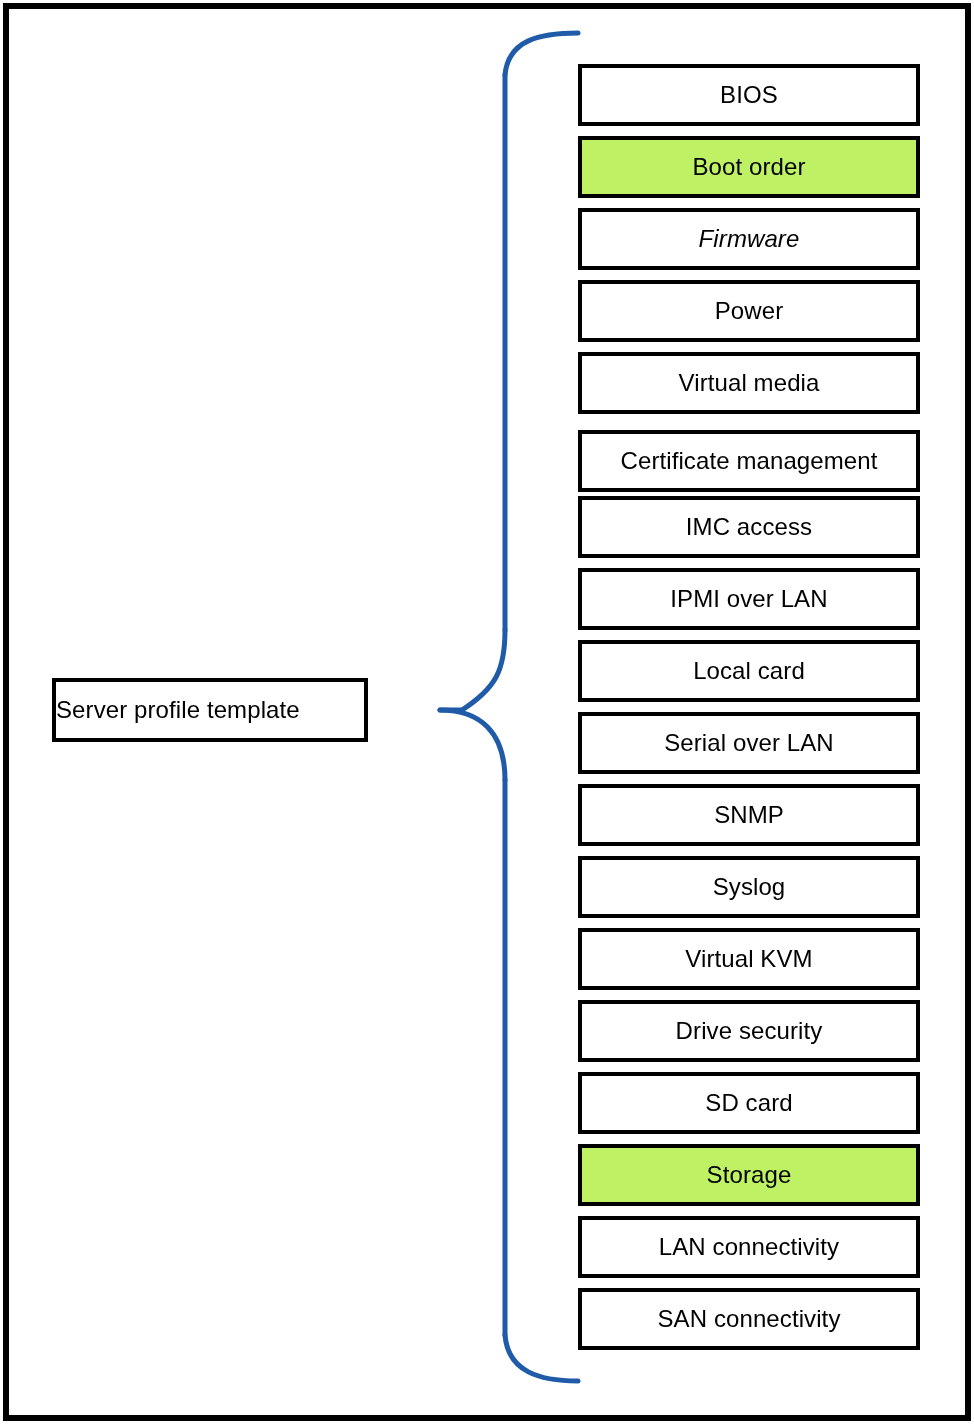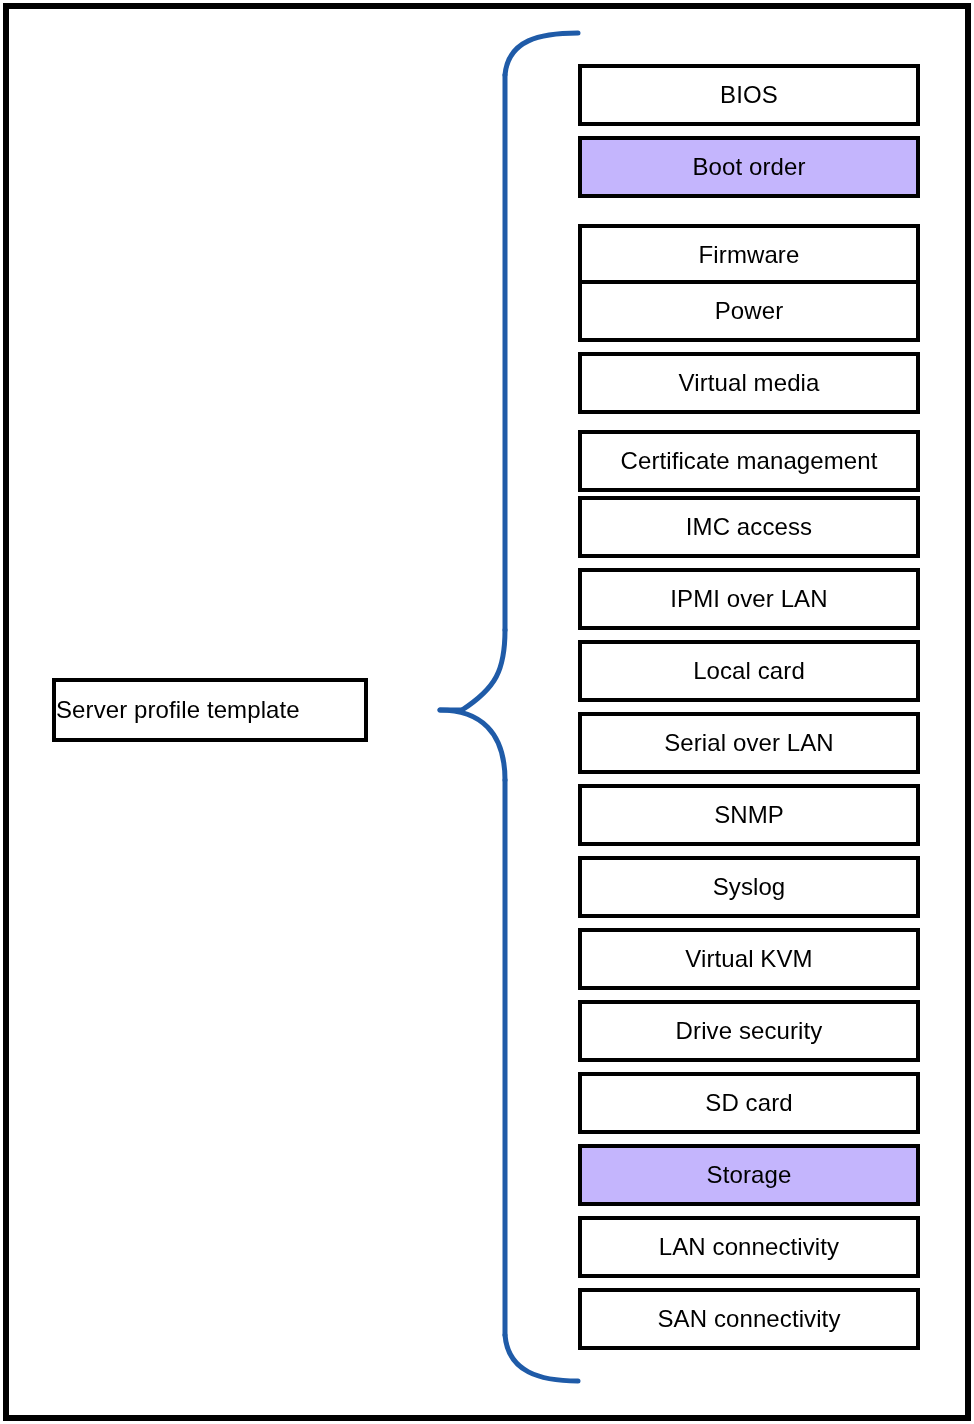--- a/index.html
+++ b/index.html
@@ -78,21 +78,21 @@
     width: 342px;
     height: 62px;
     box-sizing: border-box;
     border: 4px solid #000000;
     background: #ffffff;
     display: flex;
     align-items: center;
     justify-content: center;
   }
   .attr-box.highlight {
-    background: #c4b5fd;
+    background: #bef264;
     border-color: #000000;
   }
   .attr-label {
     font-size: 24px;
     color: #000000;
     line-height: 1;
     white-space: nowrap;
     letter-spacing: 0.1px;
   }
 </style>
@@ -129,21 +129,21 @@
   <div class="attr-stack">
 
     <div class="attr-box" style="top:0px;">
       <span class="attr-label">BIOS</span>
     </div>
 
     <div class="attr-box highlight" style="top:72px;">
       <span class="attr-label">Boot order</span>
     </div>
 
-    <div class="attr-box" style="top:160px;">
+    <div class="attr-box" style="top:144px;font-style:italic;">
       <span class="attr-label">Firmware</span>
     </div>
 
     <div class="attr-box" style="top:216px;">
       <span class="attr-label">Power</span>
     </div>
 
     <div class="attr-box" style="top:288px;">
       <span class="attr-label">Virtual media</span>
     </div>

